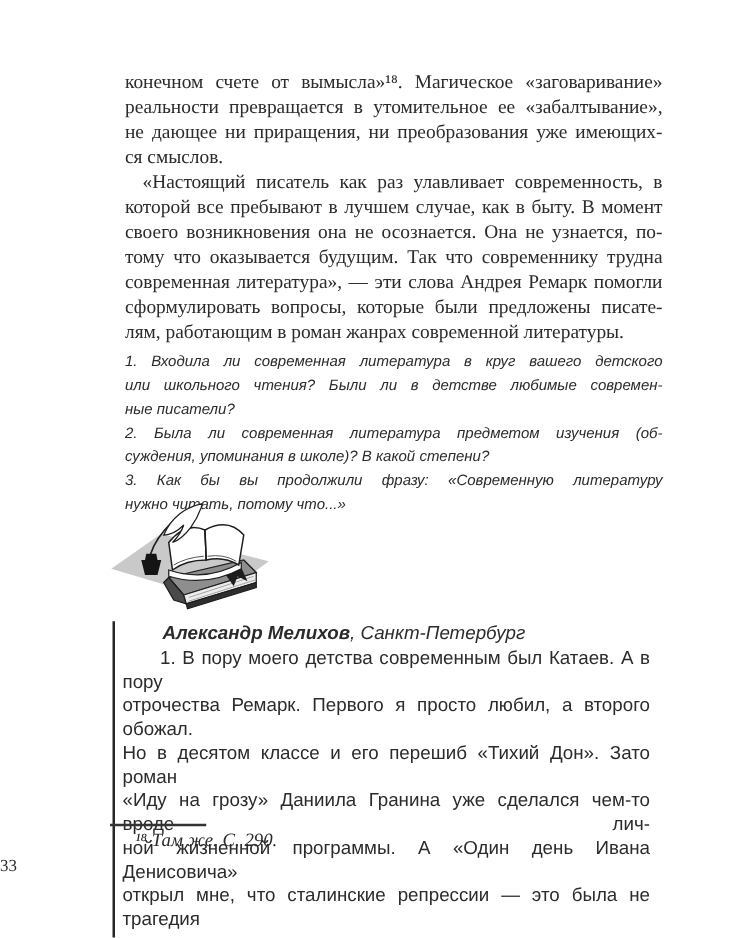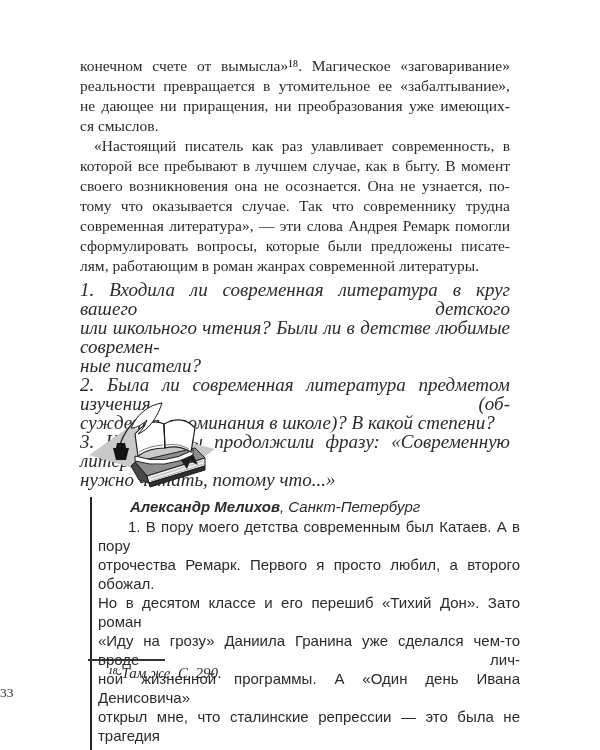--- a/index.html
+++ b/index.html
@@ -7,40 +7,40 @@
     width:600px;height:750px;
     background:#ffffff;
     font-family:"Liberation Serif","DejaVu Serif",serif;
     color:#2b2b2b;
     overflow:hidden;
   }
   .page{
     position:relative;width:600px;height:750px;background:#ffffff;
   }
   .column{
-    position:absolute;left:80px;top:56px;width:430px;
+    position:absolute;left:100px;top:56px;width:430px;
   }
   .para{margin:0;}
   .serif{
     font-family:"Liberation Serif","DejaVu Serif",serif;
     font-size:15.5px;line-height:20px;
   }
   .tline{
     text-align:justify;
     text-align-last:justify;
     white-space:normal;
   }
   .tline.last{text-align-last:left;}
   .indent14 .tline:first-child{text-indent:14px;}
   .indent30 .tline:first-child{text-indent:30px;}
   .questions{margin-top:4px;}
   .q{
-    font-family:Liberation Serif, serif;
+    font-family:Liberation Sans, sans-serif;
     font-style:italic;
-    font-size:19px;line-height:19px;
+    font-size:12px;line-height:19px;
   }
   .illustration{
     position:absolute;left:85px;top:398px;width:145px;height:105px;
   }
   .response{
     position:absolute;left:88px;top:497px;width:430px;
     box-sizing:border-box;
     margin:0;
     border-left:2px solid #262626;
     margin-left:2px;
@@ -78,21 +78,21 @@
     <div class="para serif">
         <div class="tline">конечном счете от вымысла»¹⁸. Магическое «заговаривание»</div>
         <div class="tline">реальности превращается в утомительное ее «забалтывание»,</div>
         <div class="tline">не дающее ни приращения, ни преобразования уже имеющих-</div>
         <div class="tline last">ся смыслов.</div>
       </div>
     <div class="para serif indent14">
         <div class="tline">«Настоящий писатель как раз улавливает современность, в</div>
         <div class="tline">которой все пребывают в лучшем случае, как в быту. В момент</div>
         <div class="tline">своего возникновения она не осознается. Она не узнается, по-</div>
-        <div class="tline">тому что оказывается случае. Так что современнику трудна</div>
+        <div class="tline">тому что оказывается будущим. Так что современнику трудна</div>
         <div class="tline">современная литература», — эти слова Андрея Ремарк помогли</div>
         <div class="tline">сформулировать вопросы, которые были предложены писате-</div>
         <div class="tline last">лям, работающим в роман жанрах современной литературы.</div>
       </div>
     <div class="questions">
       <div class="para q">
           <div class="tline">1. Входила ли современная литература в круг вашего детского</div>
           <div class="tline">или школьного чтения? Были ли в детстве любимые современ-</div>
           <div class="tline last">ные писатели?</div>
         </div>

